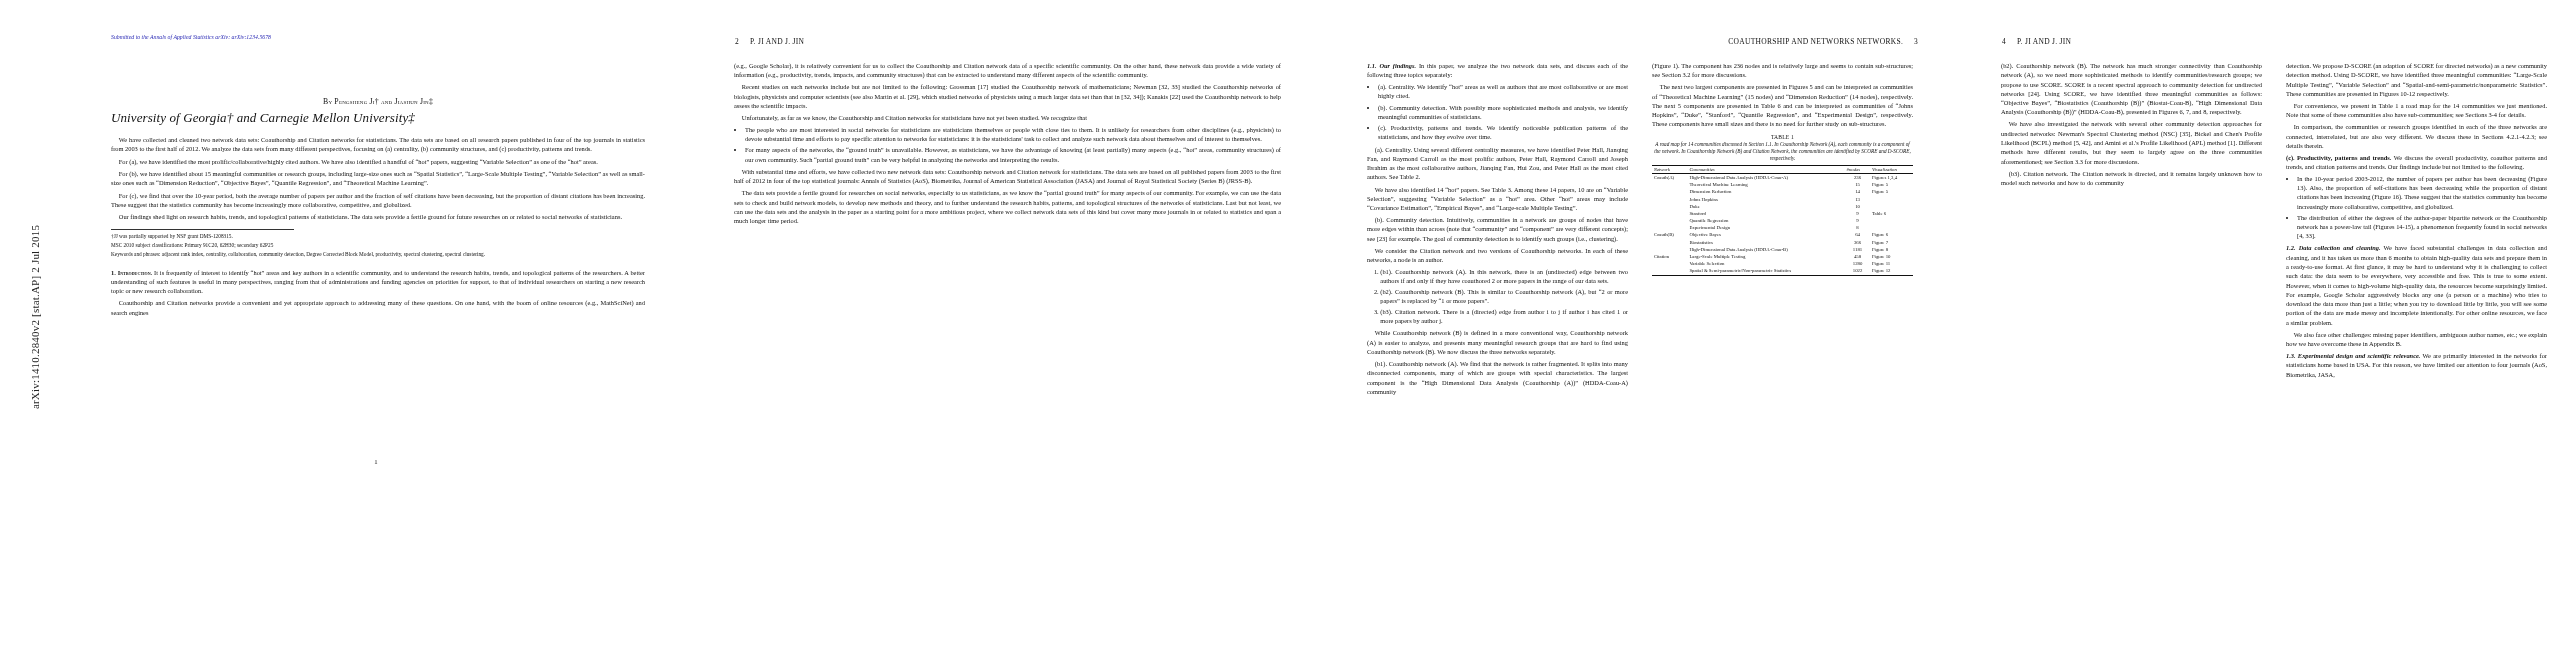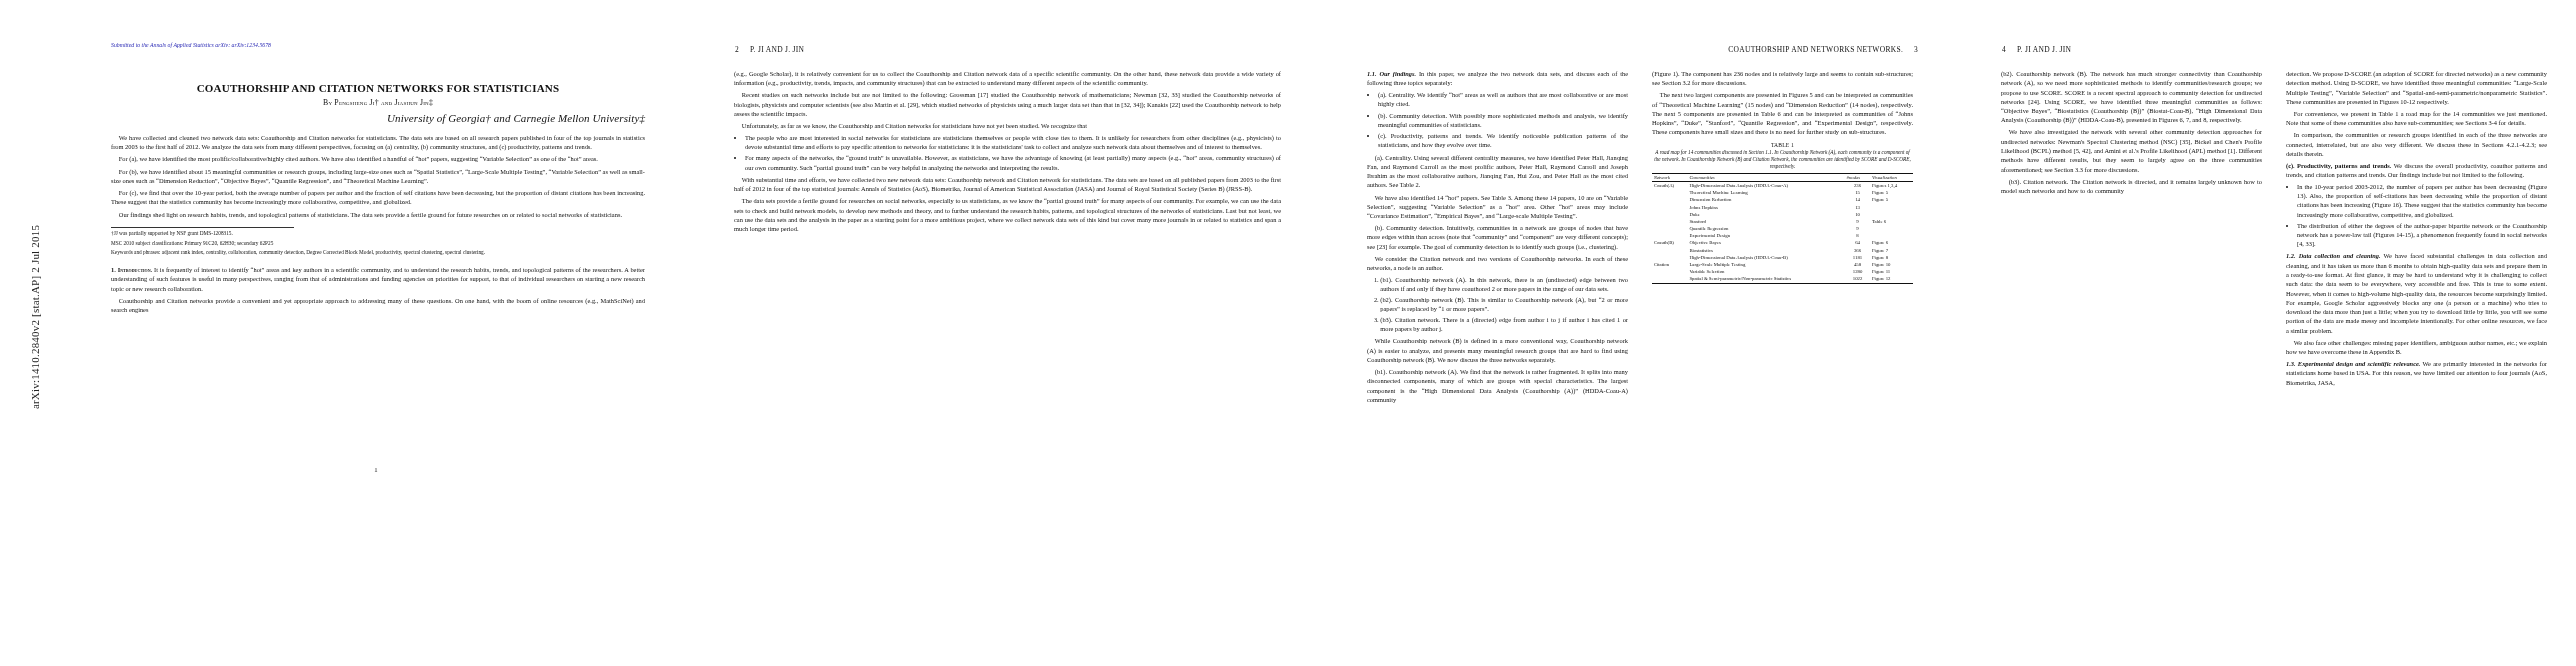--- a/index.html
+++ b/index.html
@@ -7,21 +7,21 @@
   .sheet{position:relative;width:2576px;height:667px;background:#fff;}
 
   
   .arxiv-stamp{
     position:absolute;left:-143px;top:311px;width:356px;
     transform:rotate(-90deg);transform-origin:center center;
     font-family:"Liberation Serif",serif;font-size:11px;color:#222;letter-spacing:0.2px;
     text-align:center;white-space:nowrap;
   }
 
-  .page{position:absolute;top:16px;width:596px;height:469px;background:#fff;}
+  .page{position:absolute;top:8px;width:596px;height:469px;background:#fff;}
   .page1{left:78px;}
   .page2{left:712px;}
   .page3{left:1345px;}
   .page4{left:1979px;text-decoration:underline;}
 
   .col{position:absolute;top:28px;width:517px;}
   .p1 .col{left:33px;width:534px;}
   .p2 .col{left:22px;width:547px;}
 
   .runhead{
@@ -34,22 +34,22 @@
 
   .submitline{
     position:absolute;left:33px;top:25.6px;width:233px;
     font-size:5.8px;color:#2a2ab5;line-height:1.35;font-style:italic;
   }
 
   h1.title{
     margin:0;padding:0;font-size:11px;line-height:1.22;text-align:center;
     font-variant:small-caps;font-weight:bold;letter-spacing:0.2px;
   }
-  .byline{margin-top:3px;text-align:center;font-size:7.8px;font-variant:small-caps;letter-spacing:0.2px;}
-  .affil{margin-top:4.4px;text-align:right;font-size:11px;font-style:italic;letter-spacing:0.1px;}
+  .byline{margin-top:23px;text-align:center;font-size:7.8px;font-variant:small-caps;letter-spacing:0.2px;}
+  .affil{margin-top:4.4px;text-align:left;font-size:13px;font-style:italic;letter-spacing:0.1px;}
 
   .abstract{margin-top:9px;font-size:6.4px;line-height:1.42;text-align:justify;}
   .abstract p{margin:0 0 3.3px 0;text-indent:7.8px;}
 
   .fnrule{margin-top:7.8px;width:183px;height:0.6px;background:#333;}
   .footnotes{margin-top:3.3px;font-size:5.3px;line-height:1.4;text-align:justify;color:#111;}
   .footnotes p{margin:0 0 1.7px 0;}
 
   .body{font-size:6.4px;line-height:1.45;text-align:justify;}
   .body p{margin:0 0 2.8px 0;text-indent:7.8px;}
@@ -80,21 +80,20 @@
 <body>
 
 <div class="sheet">
 
   <div class="arxiv-stamp">arXiv:1410.2840v2  [stat.AP]  2 Jul 2015</div>
 
   <div class="page page1 p1">
     <div class="submitline">Submitted to the Annals of Applied Statistics
 arXiv: arXiv:1234.5678</div>
     <div class="col" style="top:66px;">
-      <h1 class="title">COAUTHORSHIP AND CITATION NETWORKS FOR STATISTICIANS</h1>
       <div class="byline">By Pengsheng Ji† and Jiashun Jin‡</div>
       <div class="affil">University of Georgia† and Carnegie Mellon University‡</div>
 
       <div class="abstract">
         <p>We have collected and cleaned two network data sets: Coauthorship and Citation networks for statisticians. The data sets are based on all research papers published in four of the top journals in statistics from 2003 to the first half of 2012. We analyze the data sets from many different perspectives, focusing on (a) centrality, (b) community structures, and (c) productivity, patterns and trends.</p>
         <p>For (a), we have identified the most prolific/collaborative/highly cited authors. We have also identified a handful of “hot” papers, suggesting “Variable Selection” as one of the “hot” areas.</p>
         <p>For (b), we have identified about 15 meaningful communities or research groups, including large-size ones such as “Spatial Statistics”, “Large-Scale Multiple Testing”, “Variable Selection” as well as small-size ones such as “Dimension Reduction”, “Objective Bayes”, “Quantile Regression”, and “Theoretical Machine Learning”.</p>
         <p>For (c), we find that over the 10-year period, both the average number of papers per author and the fraction of self citations have been decreasing, but the proportion of distant citations has been increasing. These suggest that the statistics community has become increasingly more collaborative, competitive, and globalized.</p>
         <p>Our findings shed light on research habits, trends, and topological patterns of statisticians. The data sets provide a fertile ground for future researches on or related to social networks of statisticians.</p>
       </div>

